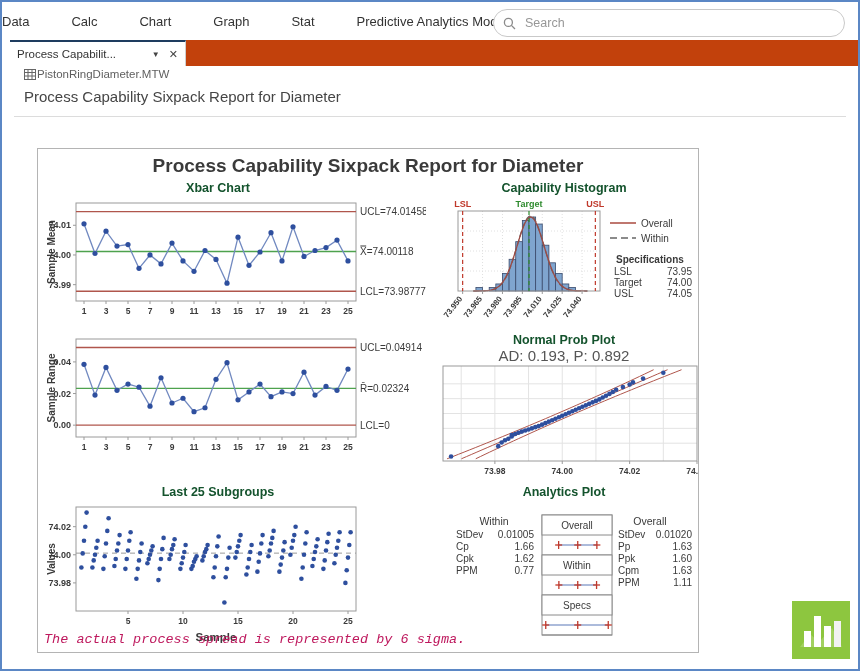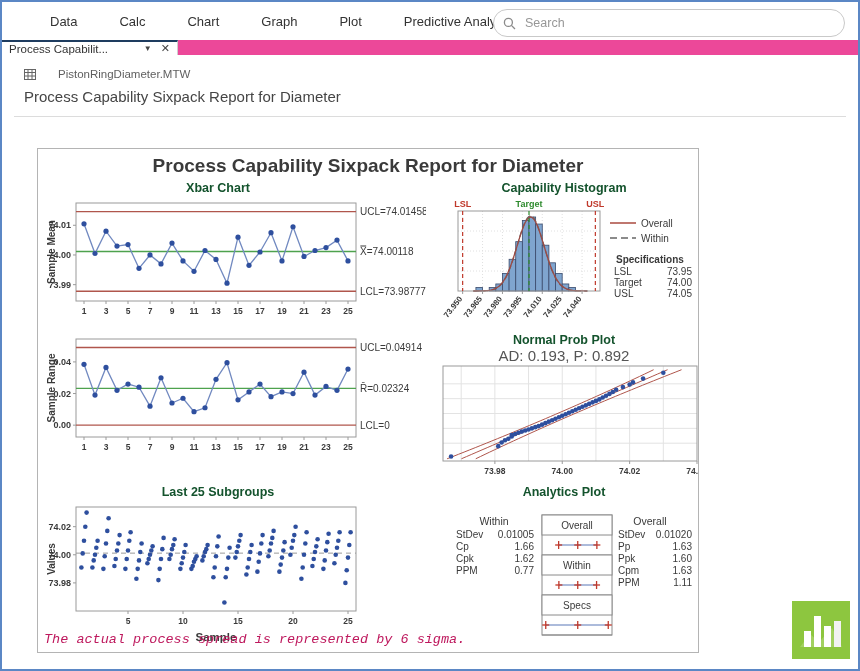--- a/index.html
+++ b/index.html
@@ -1,37 +1,37 @@
 <!DOCTYPE html>
 <html><head>
 <meta charset="utf-8">
 <style>
   html,body{margin:0;padding:0;background:#fff;}
   .window{position:relative;width:860px;height:671px;box-sizing:border-box;
     border:2px solid #5b87c5;background:#fff;overflow:hidden;
     font-family:"Liberation Sans",sans-serif;}
   
   .menubar{position:absolute;left:0;top:0;right:370px;height:38px;display:flex;
-    align-items:center;padding-left:48px;gap:42px;}
+    align-items:center;gap:42px;}
   .menu-item{font-size:13px;color:#333;white-space:nowrap;cursor:default;}
   .searchbox{position:absolute;top:7px;right:13px;width:350px;height:26px;
     border:1px solid #c9c9c9;border-radius:14px;display:flex;align-items:center;background:#fff;margin-left:43px;}
   .searchbox svg{margin:0 7px 0 9px;flex:0 0 auto;}
   .searchbox input{border:none;outline:none;flex:1;font-size:12.5px;color:#333;
     font-family:"Liberation Sans",sans-serif;background:transparent;}
   .searchbox input::placeholder{color:#979797;}
   
-  .tabbar{position:absolute;left:0;top:38px;right:0;height:15px;background:#ec4899;display:flex;}
+  .tabbar{position:absolute;left:8px;top:38px;right:0;height:26px;background:#c2410c;display:flex;}
   .tab{width:176px;background:#fff;border-top:2px solid #1e3c5f;border-right:1px solid #cfcfcf;
     display:flex;align-items:center;padding:0 7px;box-sizing:border-box;}
   .tab-label{font-size:11.5px;color:#333;white-space:nowrap;overflow:hidden;flex:1;}
   .tab-caret{font-size:8px;color:#444;margin-left:8px;}
   .tab-close{font-size:11px;color:#444;margin-left:9px;}
   
-  .wsrow{position:absolute;left:22px;top:66px;display:flex;align-items:center;gap:22px;text-align:center;}
+  .wsrow{position:absolute;left:22px;top:66px;display:flex;align-items:center;gap:1px;text-align:center;}
   .wsname{font-size:11.5px;color:#5f5f5f;}
   .section-title{position:absolute;left:22px;top:86px;font-size:15px;color:#454545;}
   .divider{position:absolute;left:12px;right:12px;top:114px;height:1px;background:#dcdcdc;}
   
   .report{position:absolute;left:35px;top:146px;width:660px;height:503px;
     border:1px solid #b4b4b4;background:#fff;}
   .report-title{position:absolute;left:0;right:0;top:6px;text-align:center;
     font-size:19px;font-weight:bold;color:#3a3a3a;}
   .cell{position:absolute;}
   .ctitle{text-align:center;font-size:12.5px;font-weight:bold;color:#14532d;height:16px;}
@@ -44,21 +44,21 @@
 </head>
 <body>
 
 <div class="window">
 
   <div class="menubar">
     <span class="menu-item">Data</span>
     <span class="menu-item">Calc</span>
     <span class="menu-item">Chart</span>
     <span class="menu-item">Graph</span>
-    <span class="menu-item">Plot</span>
+    <span class="menu-item">Stat</span>
     <span class="menu-item">Predictive Analytics Module</span>
   </div>
   <div class="searchbox">
     <svg width="13" height="13" viewBox="0 0 13 13">
       <circle cx="5.4" cy="5.4" r="4" fill="none" stroke="#8a8a8a" stroke-width="1.3"></circle>
       <line x1="8.4" y1="8.4" x2="12" y2="12" stroke="#8a8a8a" stroke-width="1.3"></line>
     </svg>
     <input type="text" placeholder="Search" style="">
   </div>
 

